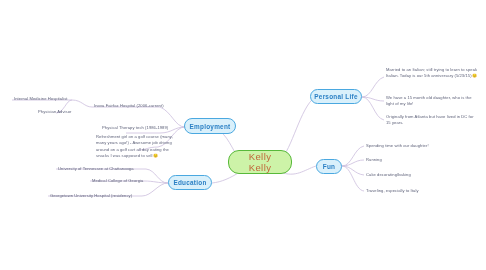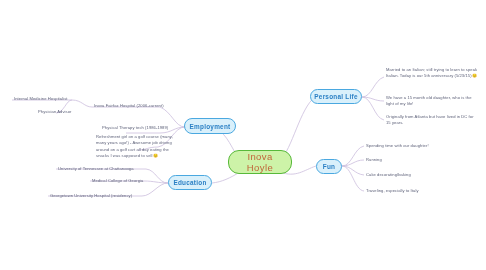--- a/index.html
+++ b/index.html
@@ -118,21 +118,21 @@
       <path d="M362 97 C 372 97, 374 118, 384 120"></path>
 
       <path d="M342 166 C 352 166, 354 148, 364 146"></path>
       <path d="M342 166 C 352 166, 354 160, 364 160"></path>
       <path d="M342 166 C 352 166, 354 174, 364 175"></path>
       <path d="M342 166 C 352 166, 354 190, 364 191"></path>
     </g>
   </svg>
 
   <div class="node root" style="left:228px; top:150px; width:64px; height:24px;">
-    <span>Inova Hoyle</span>
+    <span>Kelly Kelly</span>
   </div>
 
   <div class="node branch" style="left:184px; top:118px; width:52px; height:16px;">
     <span>Employment</span>
   </div>
 
   <div class="node branch" style="left:168px; top:175px; width:44px; height:15px;">
     <span>Education</span>
   </div>
 

